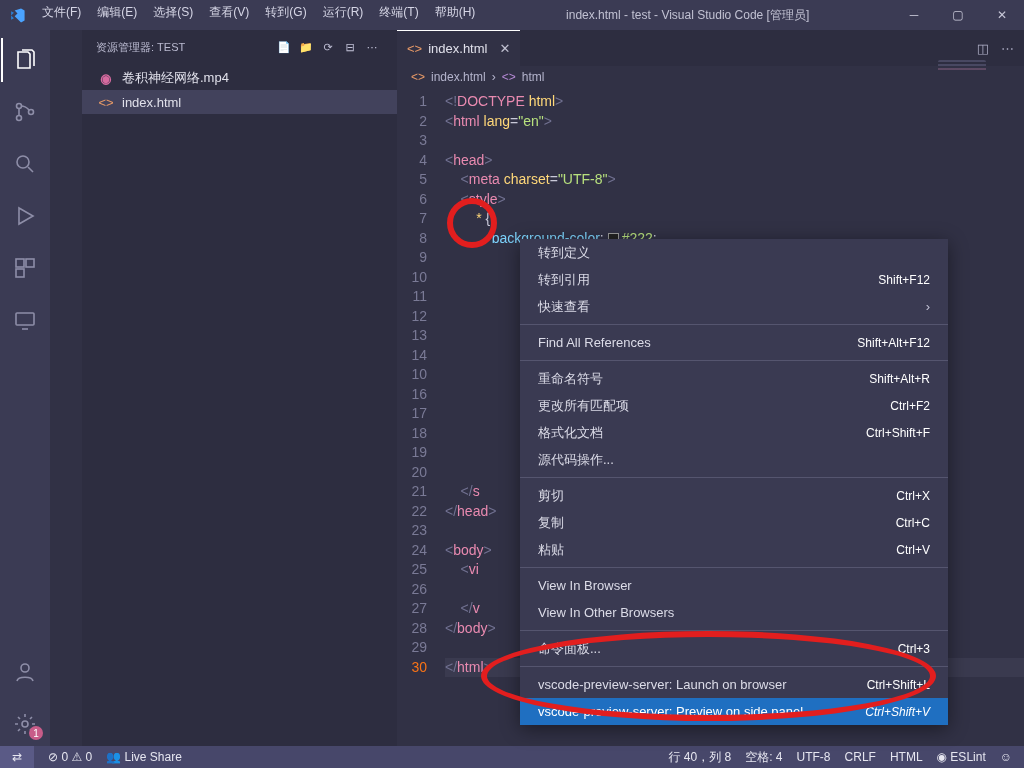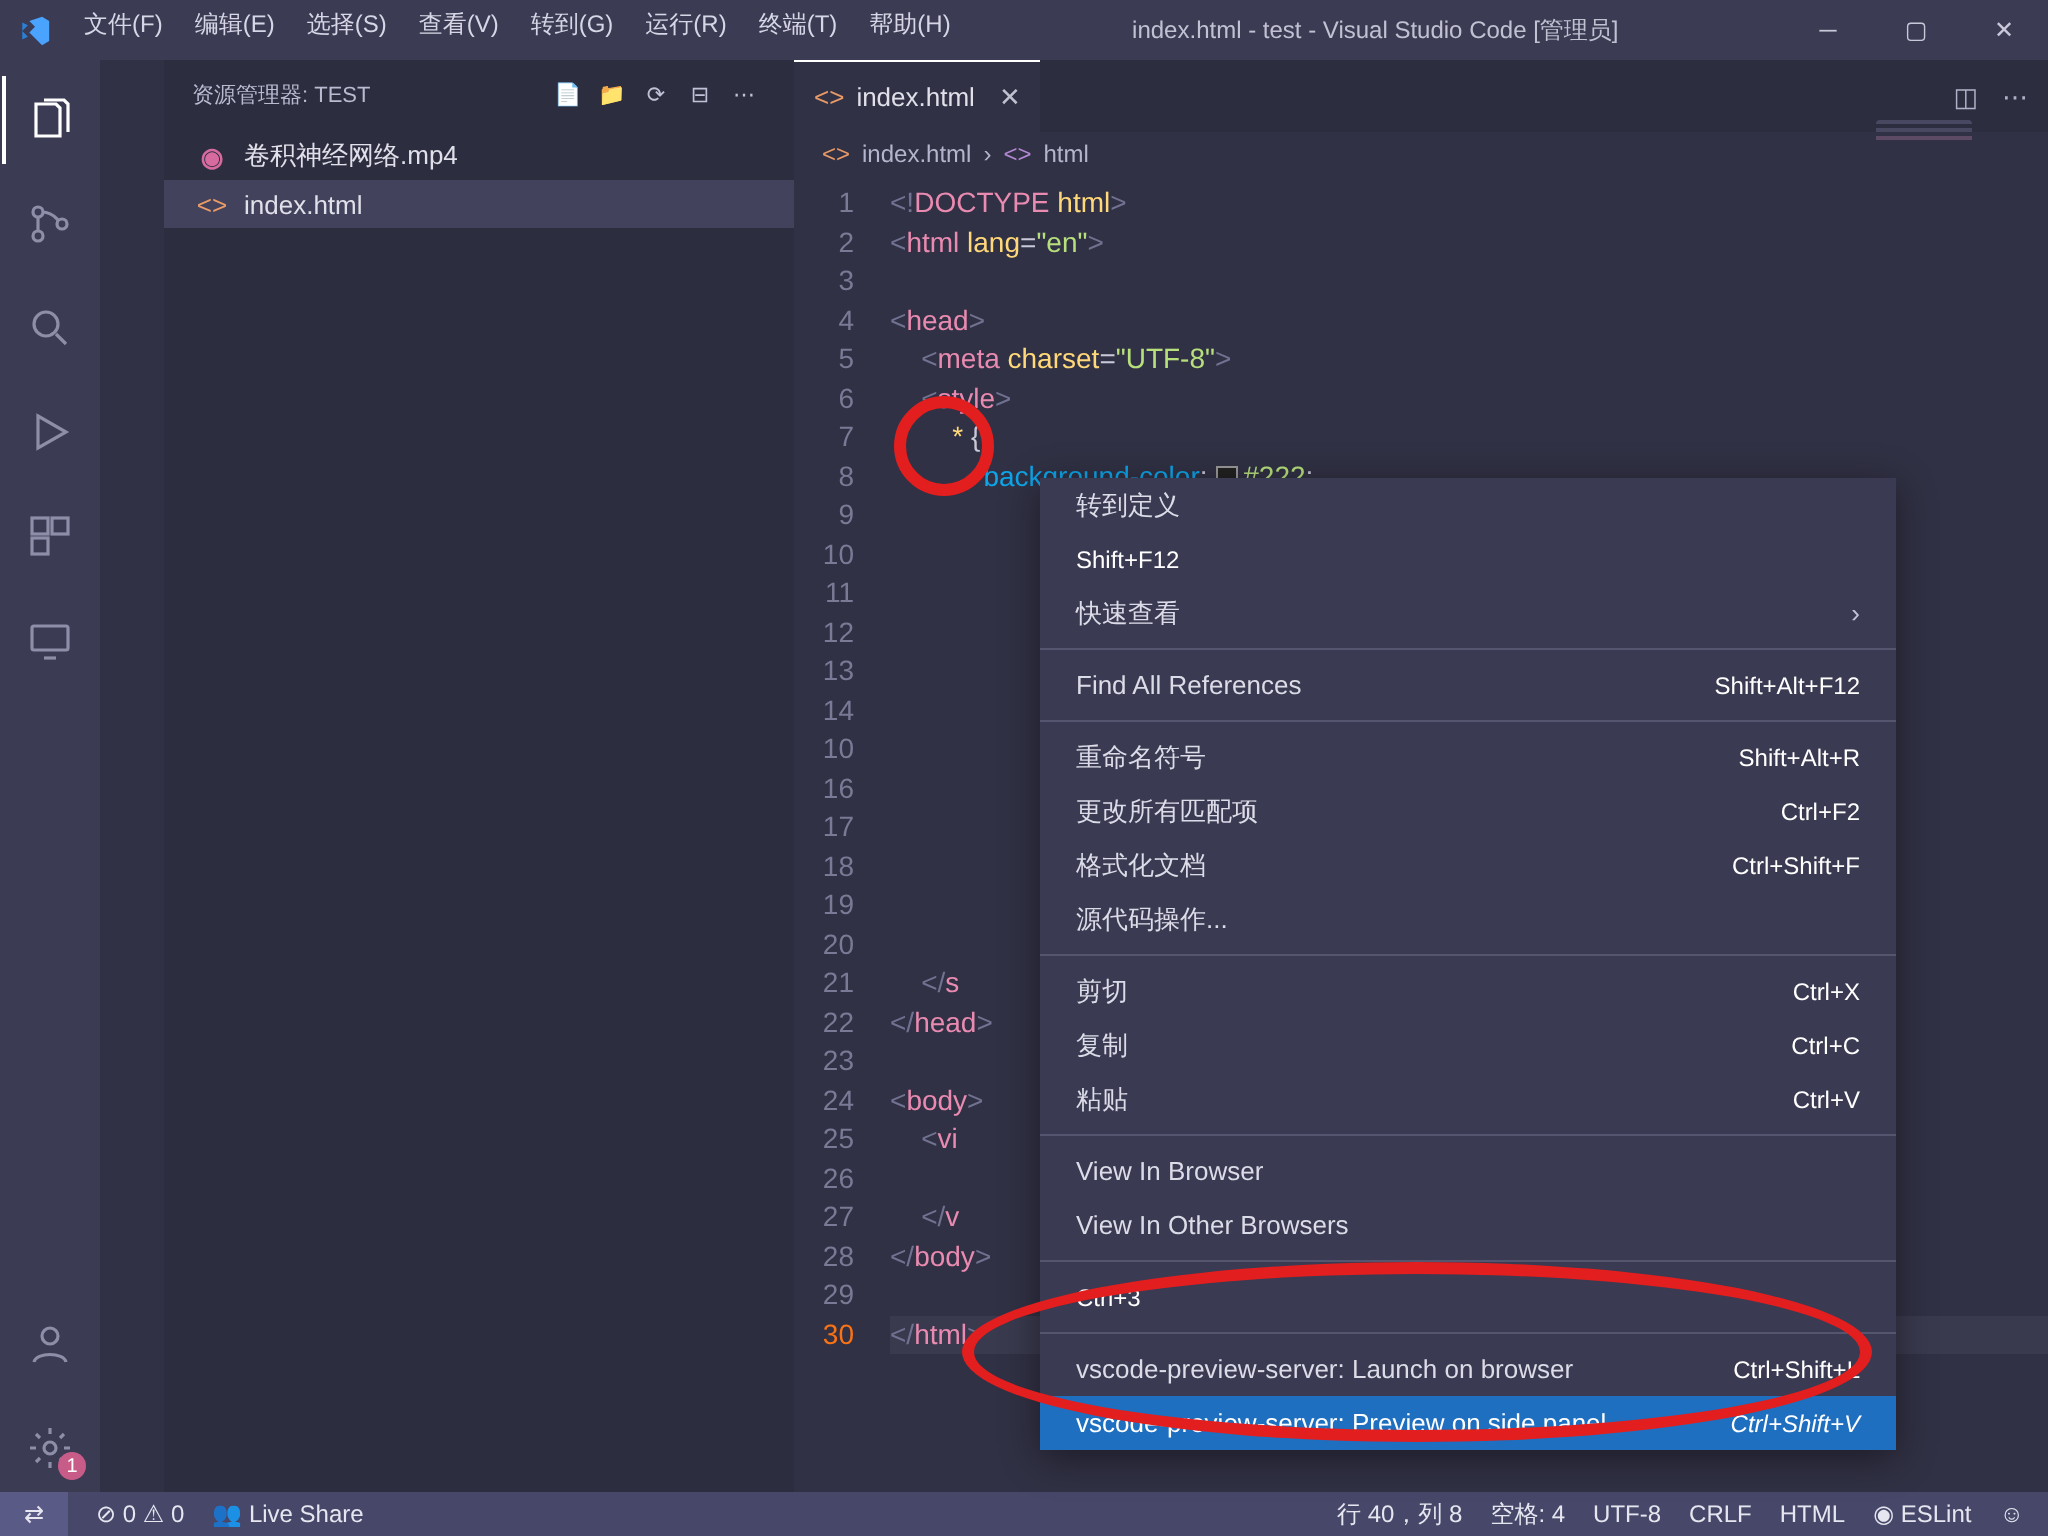--- a/index.html
+++ b/index.html
@@ -37,21 +37,21 @@
     .tab .close { margin-left:6px; color:#c0c0d0; }
     .tabright { margin-left:auto; display:flex; align-items:center; gap:12px; padding:0 10px; color:#b0b0c8;}
     .breadcrumb { height:22px; display:flex; align-items:center; padding-left:14px; color:#b4b4cc; font-size:12px; gap:6px;}
     .code { flex:1; display:flex; overflow:hidden; font-family:Consolas,monospace; font-size:14px; position:relative;}
     .gutter { width:48px; text-align:right; color:#7a7a96; padding-top:4px; }
     .gutter div { height:19.5px; padding-right:18px; line-height:19.5px;}
     .gutter .cur { color:#f97316; }
     .codebody { flex:1; padding-top:4px; white-space:pre; }
     .codebody div { height:19.5px; line-height:19.5px;}
     .curline { background:rgba(120,120,160,.12); }
-    .t-gray{color:#717191;} .t-tag{color:#e98ab0;} .t-attr{color:#ffd879;} .t-str{color:#b7e07d;} .t-sel{color:#ffd879;} .t-prop{color:#0ea5e9;} .t-pun{color:#c8c8d8;}
+    .t-gray{color:#717191;} .t-tag{color:#e98ab0;} .t-attr{color:#ffd879;} .t-str{color:#b7e07d;} .t-sel{color:#ffd879;} .t-prop{color:#7dd3fc;} .t-pun{color:#c8c8d8;}
     .swatch{display:inline-block;width:11px;height:11px;border:1px solid #999;background:#222;margin-right:3px;vertical-align:-1px;}
     .minimap{position:absolute;right:38px;top:60px;width:48px;height:90px;opacity:.6;background:
       linear-gradient(#5a5a78 0 2px,transparent 2px 4px,#5a5a78 4px 6px,transparent 6px 8px,#7a5a78 8px 10px,transparent 10px 100%);
       border-radius:2px;}
     .contextmenu { position:absolute; left:520px; top:239px; width:428px; background:#3a3a52; box-shadow:0 4px 18px rgba(0,0,0,.45); font-size:13px; color:#dcdce8; z-index:50; }
     .cm-item { height:27px; display:flex; align-items:center; padding:0 18px; }
     .cm-item.hover { background:#1f6fc1; color:#fff; }
     .cm-label{flex:1;}
     .cm-sc{color:#ffffff; font-size:12px;}
     .cm-item.hover .cm-sc{color:#fff;font-style:italic;}
@@ -226,20 +226,21 @@
     <div class="minimap"></div>
   </div>
 </div>
 
 <div class="contextmenu" id="ctxmenu">
     <div class="cm-item">
       <span class="cm-label">转到定义</span>
       <span class="cm-sc"></span>
     </div>
     <div class="cm-item">
+      <span class="cm-label">转到引用</span>
       <span class="cm-sc">Shift+F12</span>
     </div>
     <div class="cm-item">
       <span class="cm-label">快速查看</span>
       <span class="cm-arrow">›</span>
     </div>
     <div class="cm-sep"></div>
     <div class="cm-item">
       <span class="cm-label">Find All References</span>
       <span class="cm-sc">Shift+Alt+F12</span>
@@ -278,20 +279,21 @@
     <div class="cm-item">
       <span class="cm-label">View In Browser</span>
       <span class="cm-sc"></span>
     </div>
     <div class="cm-item">
       <span class="cm-label">View In Other Browsers</span>
       <span class="cm-sc"></span>
     </div>
     <div class="cm-sep"></div>
     <div class="cm-item">
+      <span class="cm-label">命令面板...</span>
       <span class="cm-sc">Ctrl+3</span>
     </div>
     <div class="cm-sep"></div>
     <div class="cm-item">
       <span class="cm-label">vscode-preview-server: Launch on browser</span>
       <span class="cm-sc">Ctrl+Shift+L</span>
     </div>
     <div class="cm-item hover">
       <span class="cm-label">vscode-preview-server: Preview on side panel</span>
       <span class="cm-sc">Ctrl+Shift+V</span>

